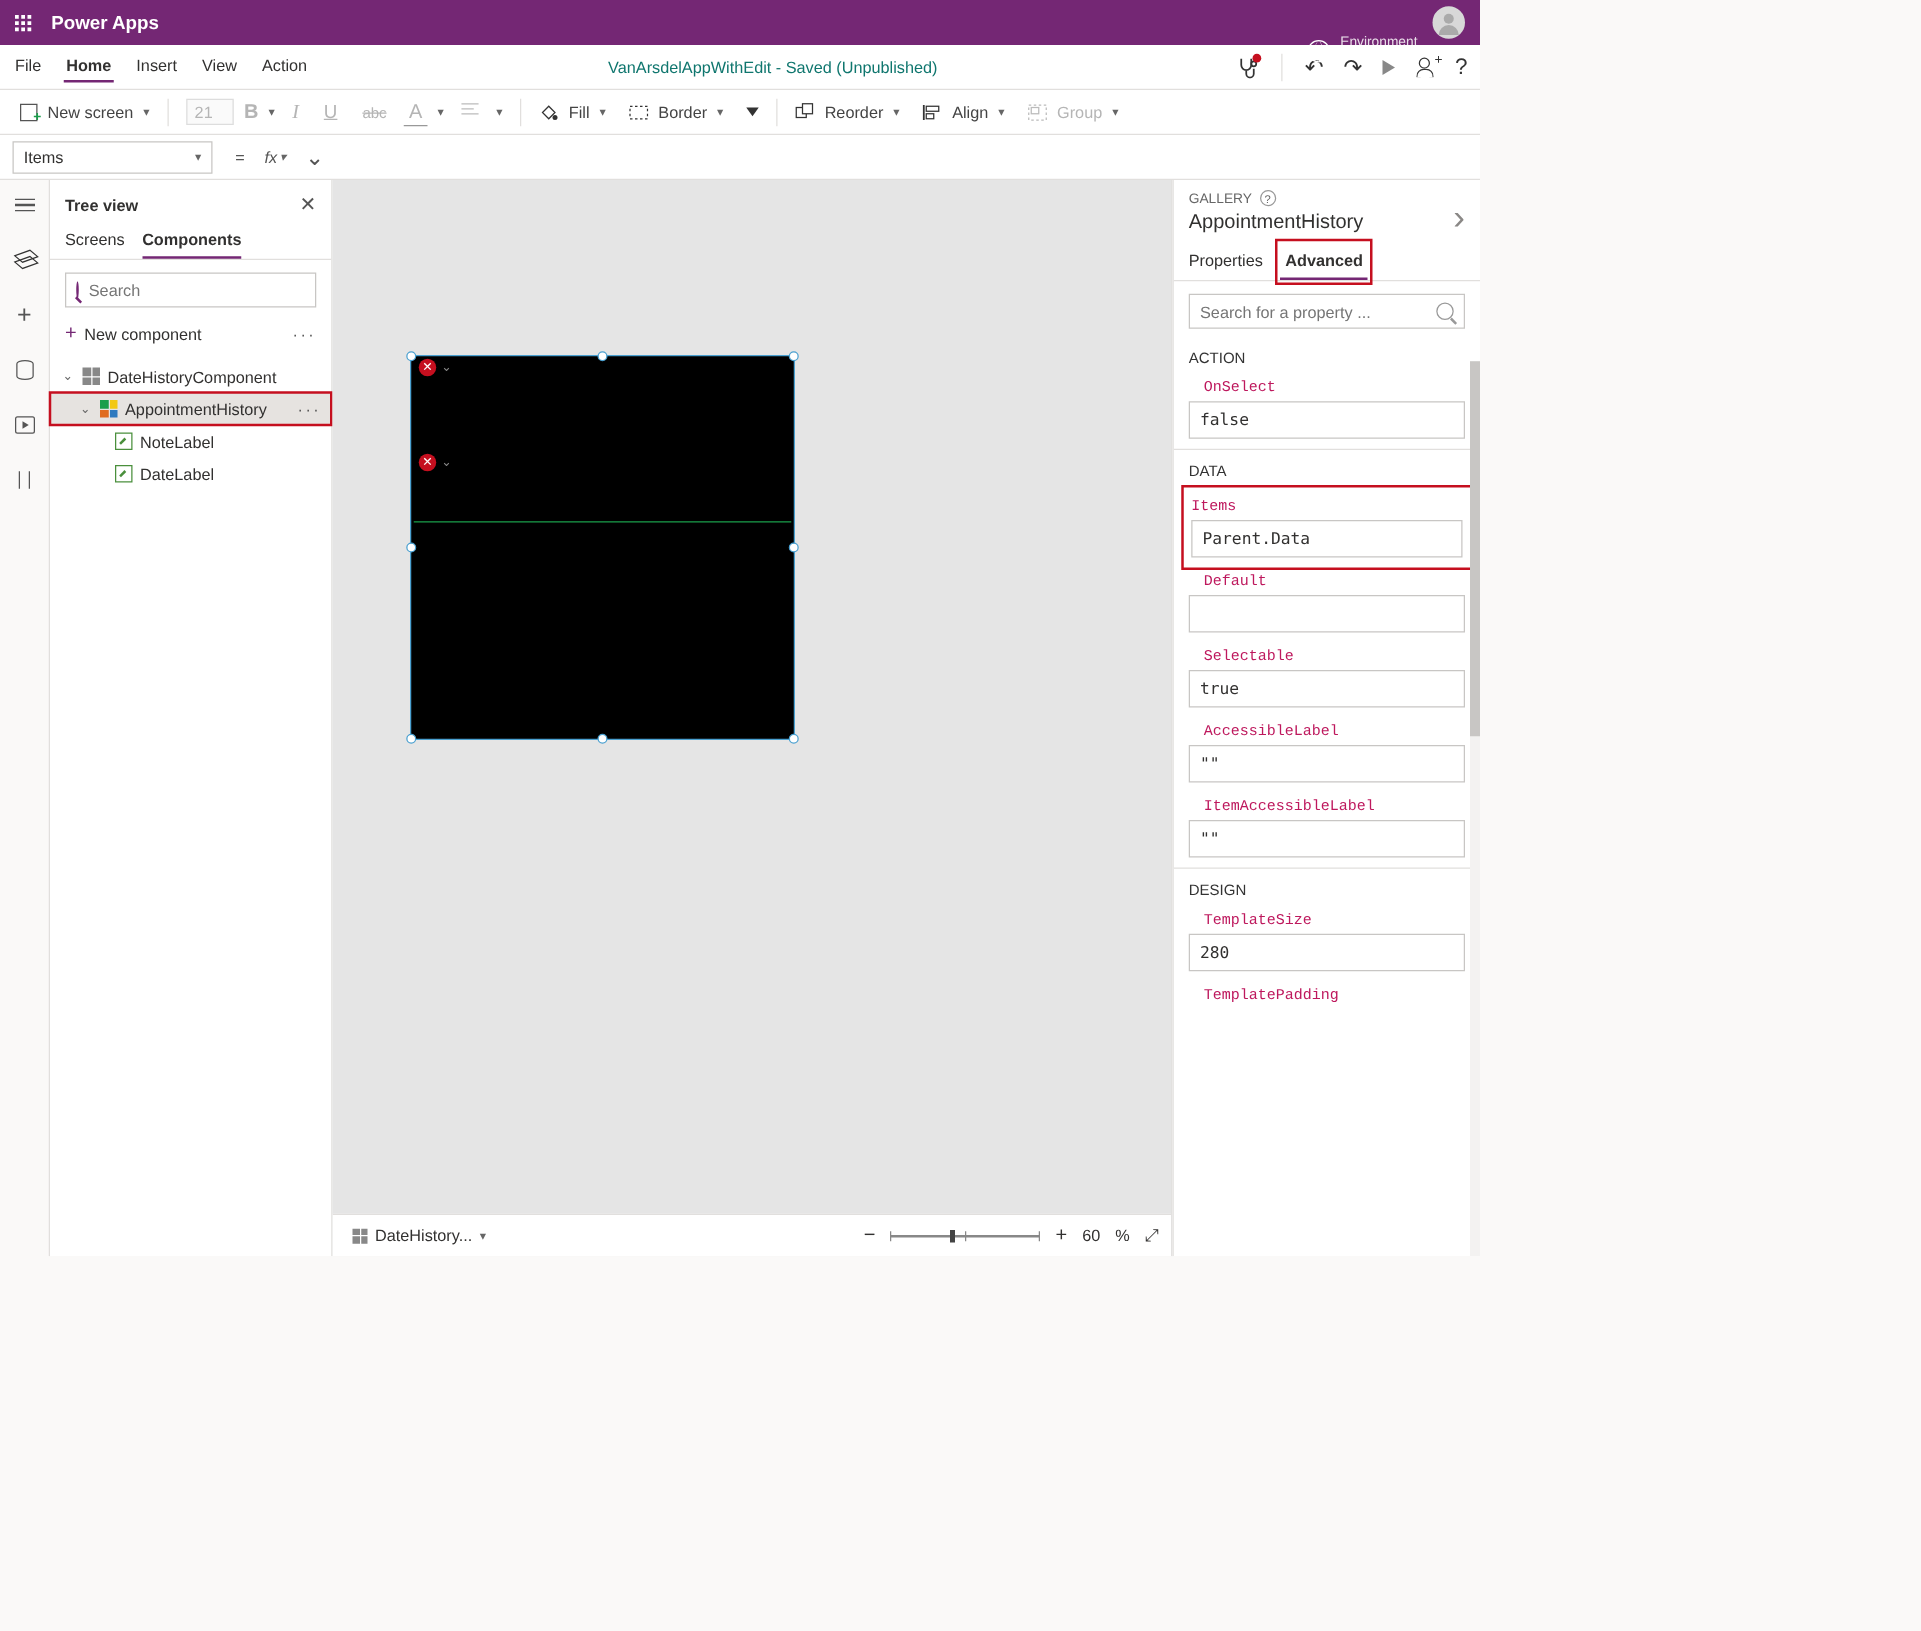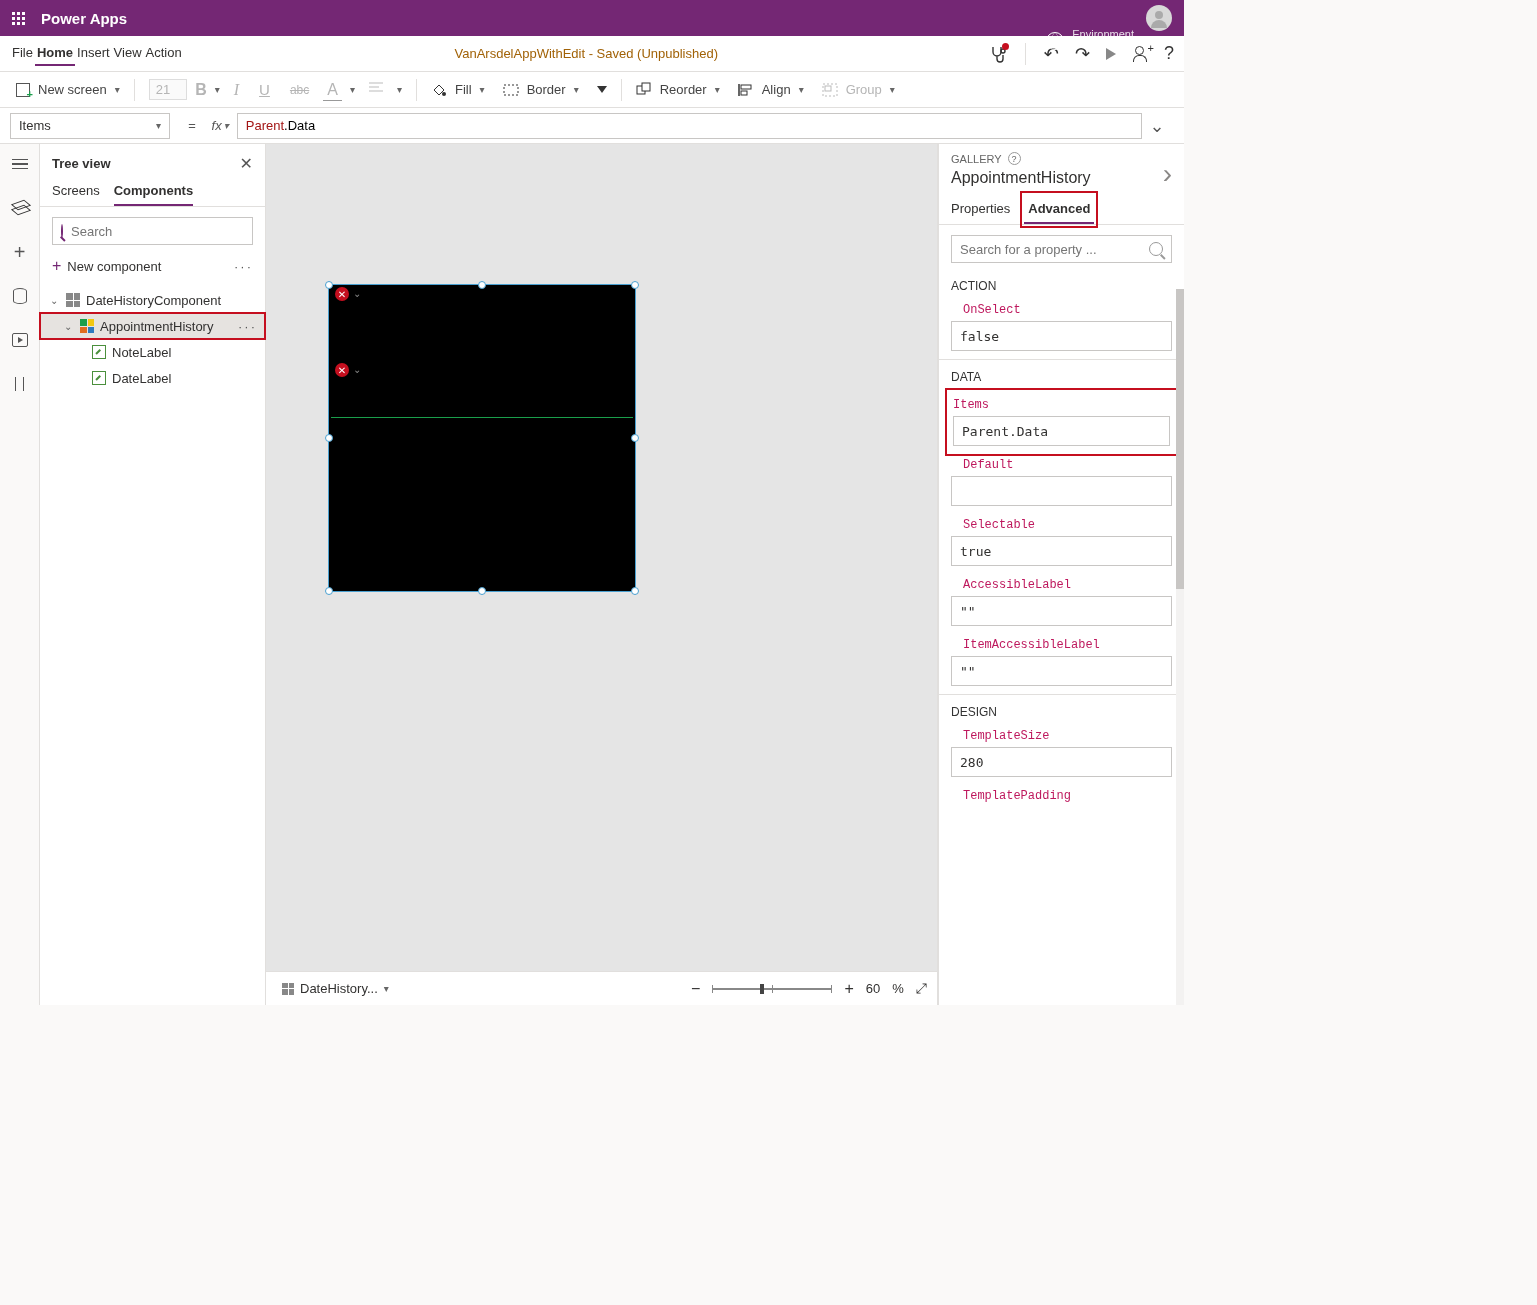--- a/index.html
+++ b/index.html
@@ -10,24 +10,24 @@
 .waffle span { background: #fff; width: 3px; height: 3px; }
 .app-title { font-size: 15px; font-weight: 600; }
 .header-right { display: flex; align-items: center; gap: 12px; }
 .env { display: flex; align-items: center; gap: 8px; margin-top: 45px; }
 .env-text { line-height: 1.1; font-size: 12px; }
 .env-label { font-size: 11px; opacity: .85; }
 .avatar { width: 26px; height: 26px; border-radius: 50%; background: #d8d8d8; display: flex; align-items: center; justify-content: center; }
 .globe { width: 18px; height: 18px; border: 1.5px solid #fff; border-radius: 50%; position: relative; }
 .globe::before { content: ""; position: absolute; inset: 0; border-left: 1px solid #fff; border-right: 1px solid #fff; border-radius: 50%; transform: scaleX(.4); }
 .menubar { height: 36px; background: #fff; border-bottom: 1px solid #e1dfdd; display: flex; align-items: center; justify-content: space-between; padding: 0 10px; }
-.menubar-left { display: flex; gap: 0; }
+.menubar-left { display: flex; gap: 16px; }
 .menu-item { padding: 4px 2px; cursor: pointer; }
 .menu-item.active { border-bottom: 2px solid #742774; font-weight: 600; }
-.menubar-center { color: #a16207; font-size: 13px; }
+.menubar-center { color: #0f766e; font-size: 13px; }
 .menubar-right { display: flex; align-items: center; gap: 16px; font-size: 18px; color: #333; }
 .steth { position: relative; width: 18px; height: 18px; }
 .dot-red { position: absolute; top: -2px; right: -2px; width: 7px; height: 7px; background: #c50f1f; border-radius: 50%; }
 .toolbar { height: 36px; background: #fff; border-bottom: 1px solid #e1dfdd; display: flex; align-items: center; padding: 0 10px; gap: 6px; color: #444; }
 .tb-group { display: flex; align-items: center; gap: 8px; padding: 0 6px; }
 .tb-sep { width: 1px; height: 22px; background: #e1dfdd; margin: 0 2px; }
 .chev { font-size: 10px; color: #666; }
 .disabled { color: #b5b5b5; }
 .formulabar { height: 36px; background: #fff; border-bottom: 1px solid #e1dfdd; display: flex; align-items: center; padding: 0 12px 0 0; }
 .prop-dd { height: 26px; width: 160px; border: 1px solid #c8c6c4; margin: 0 10px; display: flex; align-items: center; justify-content: space-between; padding: 0 8px; font-size: 13px; background: #fff; }
@@ -270,24 +270,20 @@
 <div class="formulabar">
   <div class="prop-dd">
     <span>Items</span>
       <span class="chev">▾</span>
   </div>
   <span class="eq">=</span>
   <span class="fx">
       <i>fx</i>
       <span class="chev">▾</span>
     </span>
-  <div class="formula-input">
-    <span class="tok1">Parent</span>
-      <span class="tok2">.Data</span>
-  </div>
   <div class="expand-chev">⌄</div>
 </div>
 
 <div class="main">
 
   <div class="rail">
     <div class="rail-btn">
         <div class="ham">
           <span></span>
           <span></span>

